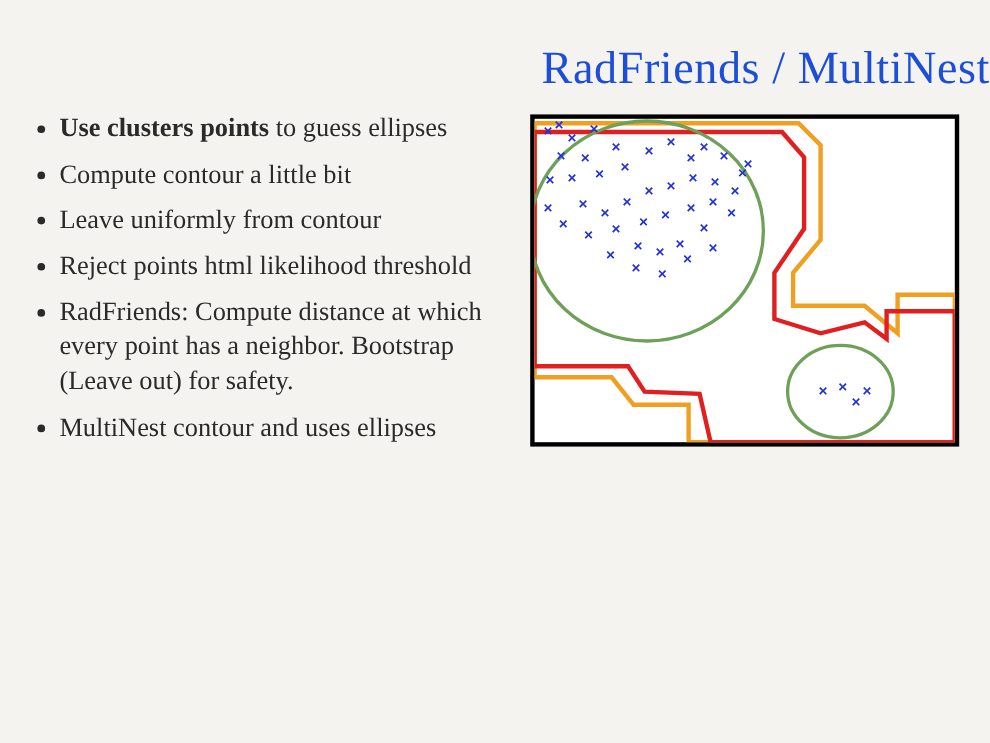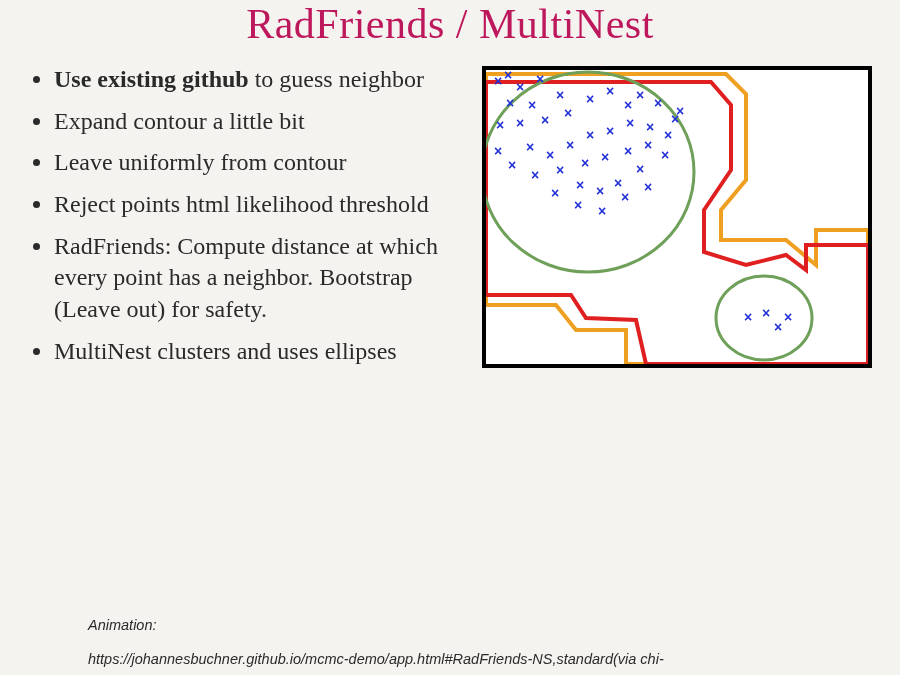--- a/index.html
+++ b/index.html
@@ -12,23 +12,24 @@
     color: #2a2a2a;
     overflow: hidden;
   }
   .slide {
     position: relative;
     width: 900px;
     height: 675px;
     box-sizing: border-box;
   }
   .title {
-    text-align: center;
+    text-align: right;
     font-size: 42px;
-    color: #be185d;
+    color: #1d4ed8;
+    padding-top: 38px;
     font-weight: 400;
     letter-spacing: 0.5px;
   }
   .body {
     display: flex;
     flex-direction: row;
     padding: 16px 28px 0 28px;
   }
   .bullets {
     flex: 1 1 auto;
@@ -84,27 +85,27 @@
 
 <div class="slide">
 
   <div class="title">RadFriends / MultiNest</div>
 
   <div class="body">
 
     <div class="bullets">
       <ul>
         <li class="bold-start">
-          <b>Use existing github</b><span> to guess neighbor</span>
+          <b>Use clusters points</b><span> to guess ellipses</span>
         </li>
-        <li><span>Expand contour a little bit</span></li>
+        <li><span>Compute contour a little bit</span></li>
         <li><span>Leave uniformly from contour</span></li>
         <li><span>Reject points html likelihood threshold</span></li>
         <li><span>RadFriends: Compute distance at which every point has a neighbor. Bootstrap (Leave out) for safety.</span></li>
-        <li><span>MultiNest clusters and uses ellipses</span></li>
+        <li><span>MultiNest contour and uses ellipses</span></li>
       </ul>
     </div>
 
     <div class="figure">
       <svg viewBox="0 0 382 294">
 
         <path d="M 0 4 L 240 4 L 260 24 L 260 110 L 235 140 L 235 170 L 300 170 L 330 195 L 330 160 L 382 160 L 382 294 L 140 294 L 140 260 L 90 260 L 70 235 L 0 235 Z" fill="none" stroke="#f0a020" stroke-width="4"></path>
 
         <path d="M 0 12 L 225 12 L 245 35 L 245 100 L 218 140 L 218 182 L 260 195 L 300 185 L 320 200 L 320 175 L 382 175 L 382 294 L 160 294 L 150 250 L 100 248 L 85 225 L 0 225 Z" fill="none" stroke="#e02020" stroke-width="4"></path>
 
@@ -163,18 +164,14 @@
           <text x="258" y="252">×</text>
           <text x="276" y="248">×</text>
           <text x="298" y="252">×</text>
           <text x="288" y="262">×</text>
         </g>
       </svg>
     </div>
 
   </div>
 
-  <div class="footer">
-    <div class="anim-label">Animation:</div>
-    <div class="url">https://johannesbuchner.github.io/mcmc-demo/app.html#RadFriends-NS,standard(via chi-</div>
-  </div>
 
 </div>
 
 </body></html>

